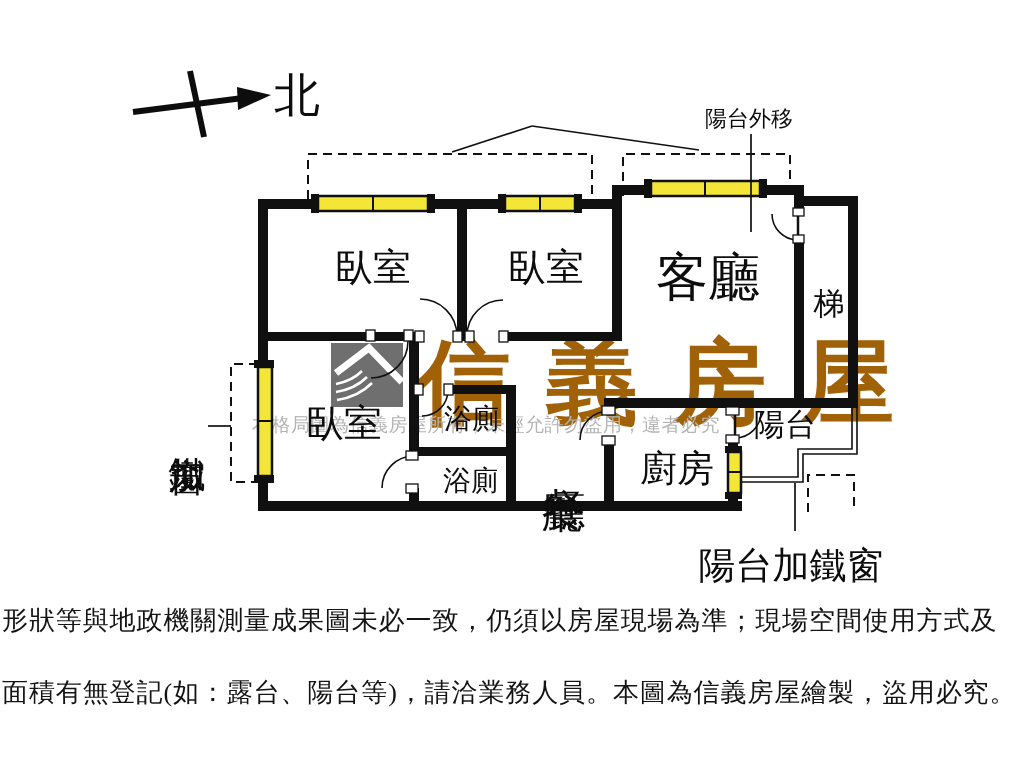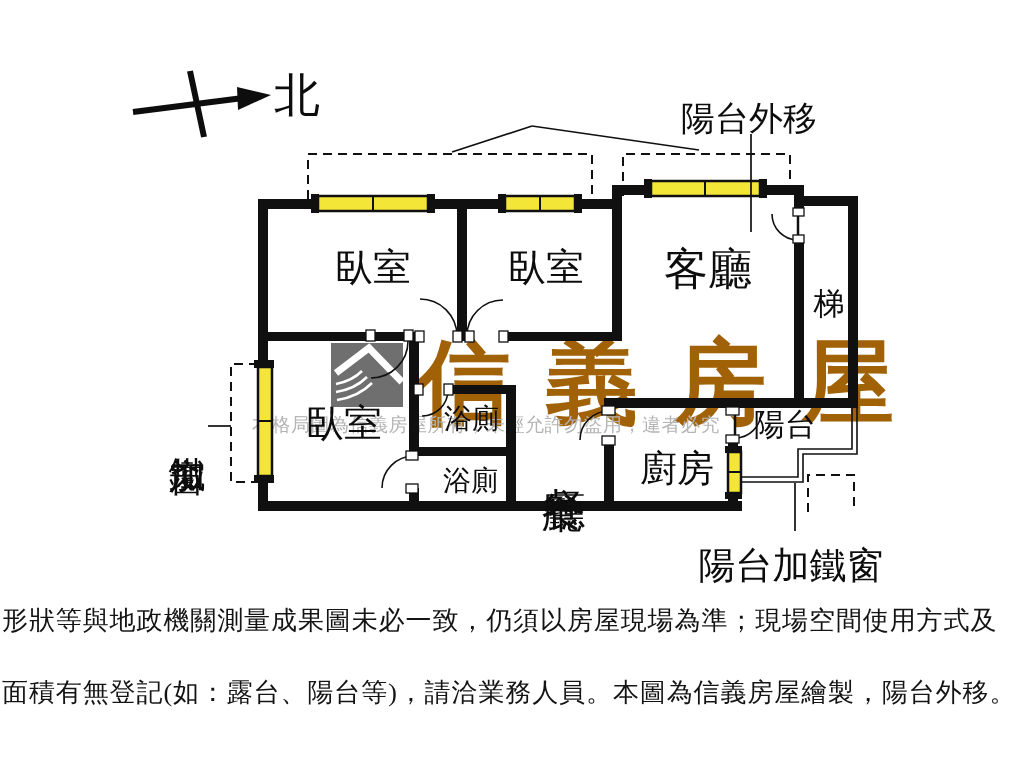--- a/index.html
+++ b/index.html
@@ -162,30 +162,30 @@
       <path d="M 532,126 L 452,152"></path>
       <path d="M 532,126 L 699,150"></path>
       <path d="M 751,134 L 751,232"></path>
       <path d="M 208,426 L 231,426"></path>
       <path d="M 795,483 L 795,531"></path>
     </g>
   </svg>
 
   <div class="label" style="left:297px;top:96px;font-size:46px;">北</div>
 
-  <div class="label" style="left:749px;top:119px;font-size:34px;">陽台外移</div>
+  <div class="label" style="left:749px;top:119px;font-size:22px;">陽台外移</div>
   <div class="label vertical" style="left:186px;top:428px;font-size:37px;">加鐵窗</div>
   <div class="label" style="left:791px;top:566px;font-size:37px;">陽台加鐵窗</div>
 
   <div class="label" style="left:373px;top:268px;font-size:38px;">臥室</div>
   <div class="label" style="left:546px;top:268px;font-size:38px;">臥室</div>
-  <div class="label" style="left:708px;top:270px;font-size:44px;">客廳</div>
+  <div class="label" style="left:708px;top:278px;font-size:52px;">客廳</div>
   <div class="label" style="left:829px;top:304px;font-size:31px;">梯</div>
   <div class="label" style="left:344px;top:424px;font-size:38px;">臥室</div>
   <div class="label" style="left:472px;top:419px;font-size:28px;">浴廁</div>
   <div class="label" style="left:471px;top:481px;font-size:28px;">浴廁</div>
   <div class="label vertical" style="left:563px;top:452px;font-size:44px;">餐廳</div>
   <div class="label" style="left:677px;top:469px;font-size:37px;">廚房</div>
   <div class="label" style="left:785px;top:425px;font-size:31px;">陽台</div>
 
   <div class="disclaimer-line" style="top:603px;">形狀等與地政機關測量成果圖未必一致，仍須以房屋現場為準；現場空間使用方式及</div>
-  <div class="disclaimer-line" style="top:675px;">面積有無登記(如：露台、陽台等)，請洽業務人員。本圖為信義房屋繪製，陽台外移。</div>
+  <div class="disclaimer-line" style="top:675px;">面積有無登記(如：露台、陽台等)，請洽業務人員。本圖為信義房屋繪製，盜用必究。</div>
 </div>
 
 </body></html>

